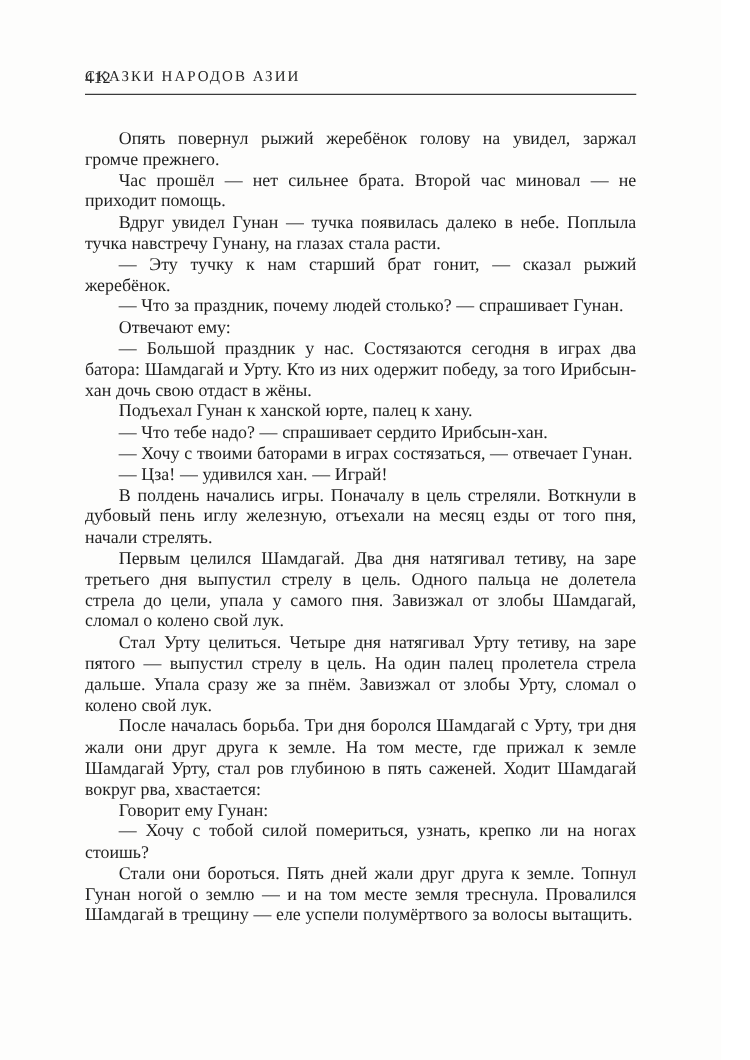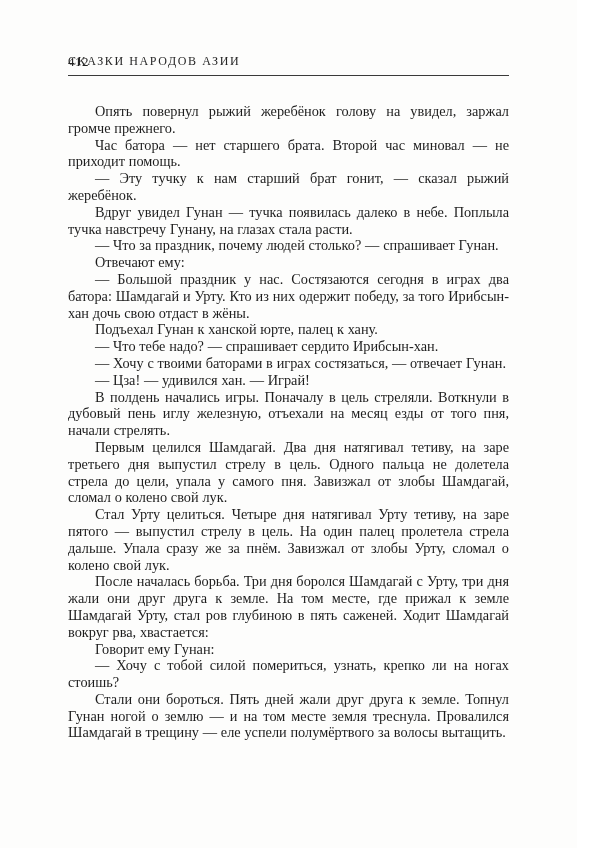--- a/index.html
+++ b/index.html
@@ -66,23 +66,23 @@
 
   <header class="page-header">
     <span class="page-number">412</span>
     <span class="header-title">СКАЗКИ НАРОДОВ АЗИИ</span>
   </header>
 
   <hr class="header-rule">
 
   <main class="page-body">
     <p class="para">Опять повернул рыжий жеребёнок голову на увидел, заржал громче прежнего.</p>
-    <p class="para">Час батора — нет старшего брата. Второй час миновал — не приходит помощь.</p>
+    <p class="para">Час прошёл — нет сильнее брата. Второй час миновал — не приходит помощь.</p>
+    <p class="para">Вдруг увидел Гунан — тучка появилась далеко в небе. Поплыла тучка навстречу Гунану, на глазах стала расти.</p>
     <p class="para">— Эту тучку к нам старший брат гонит, — сказал рыжий жеребёнок.</p>
-    <p class="para">Вдруг увидел Гунан — тучка появилась далеко в небе. Поплыла тучка навстречу Гунану, на глазах стала расти.</p>
     <p class="para">— Что за праздник, почему людей столько? — спрашивает Гунан.</p>
     <p class="para">Отвечают ему:</p>
     <p class="para">— Большой праздник у нас. Состязаются сегодня в играх два батора: Шамдагай и Урту. Кто из них одержит победу, за того Ирибсын-хан дочь свою отдаст в жёны.</p>
     <p class="para">Подъехал Гунан к ханской юрте, палец к хану.</p>
     <p class="para">— Что тебе надо? — спрашивает сердито Ирибсын-хан.</p>
     <p class="para">— Хочу с твоими баторами в играх состязаться, — отвечает Гунан.</p>
     <p class="para">— Цза! — удивился хан. — Играй!</p>
     <p class="para">В полдень начались игры. Поначалу в цель стреляли. Воткнули в дубовый пень иглу железную, отъехали на месяц езды от того пня, начали стрелять.</p>
     <p class="para">Первым целился Шамдагай. Два дня натягивал тетиву, на заре третьего дня выпустил стрелу в цель. Одного пальца не долетела стрела до цели, упала у самого пня. Завизжал от злобы Шамдагай, сломал о колено свой лук.</p>
     <p class="para">Стал Урту целиться. Четыре дня натягивал Урту тетиву, на заре пятого — выпустил стрелу в цель. На один палец пролетела стрела дальше. Упала сразу же за пнём. Завизжал от злобы Урту, сломал о колено свой лук.</p>

